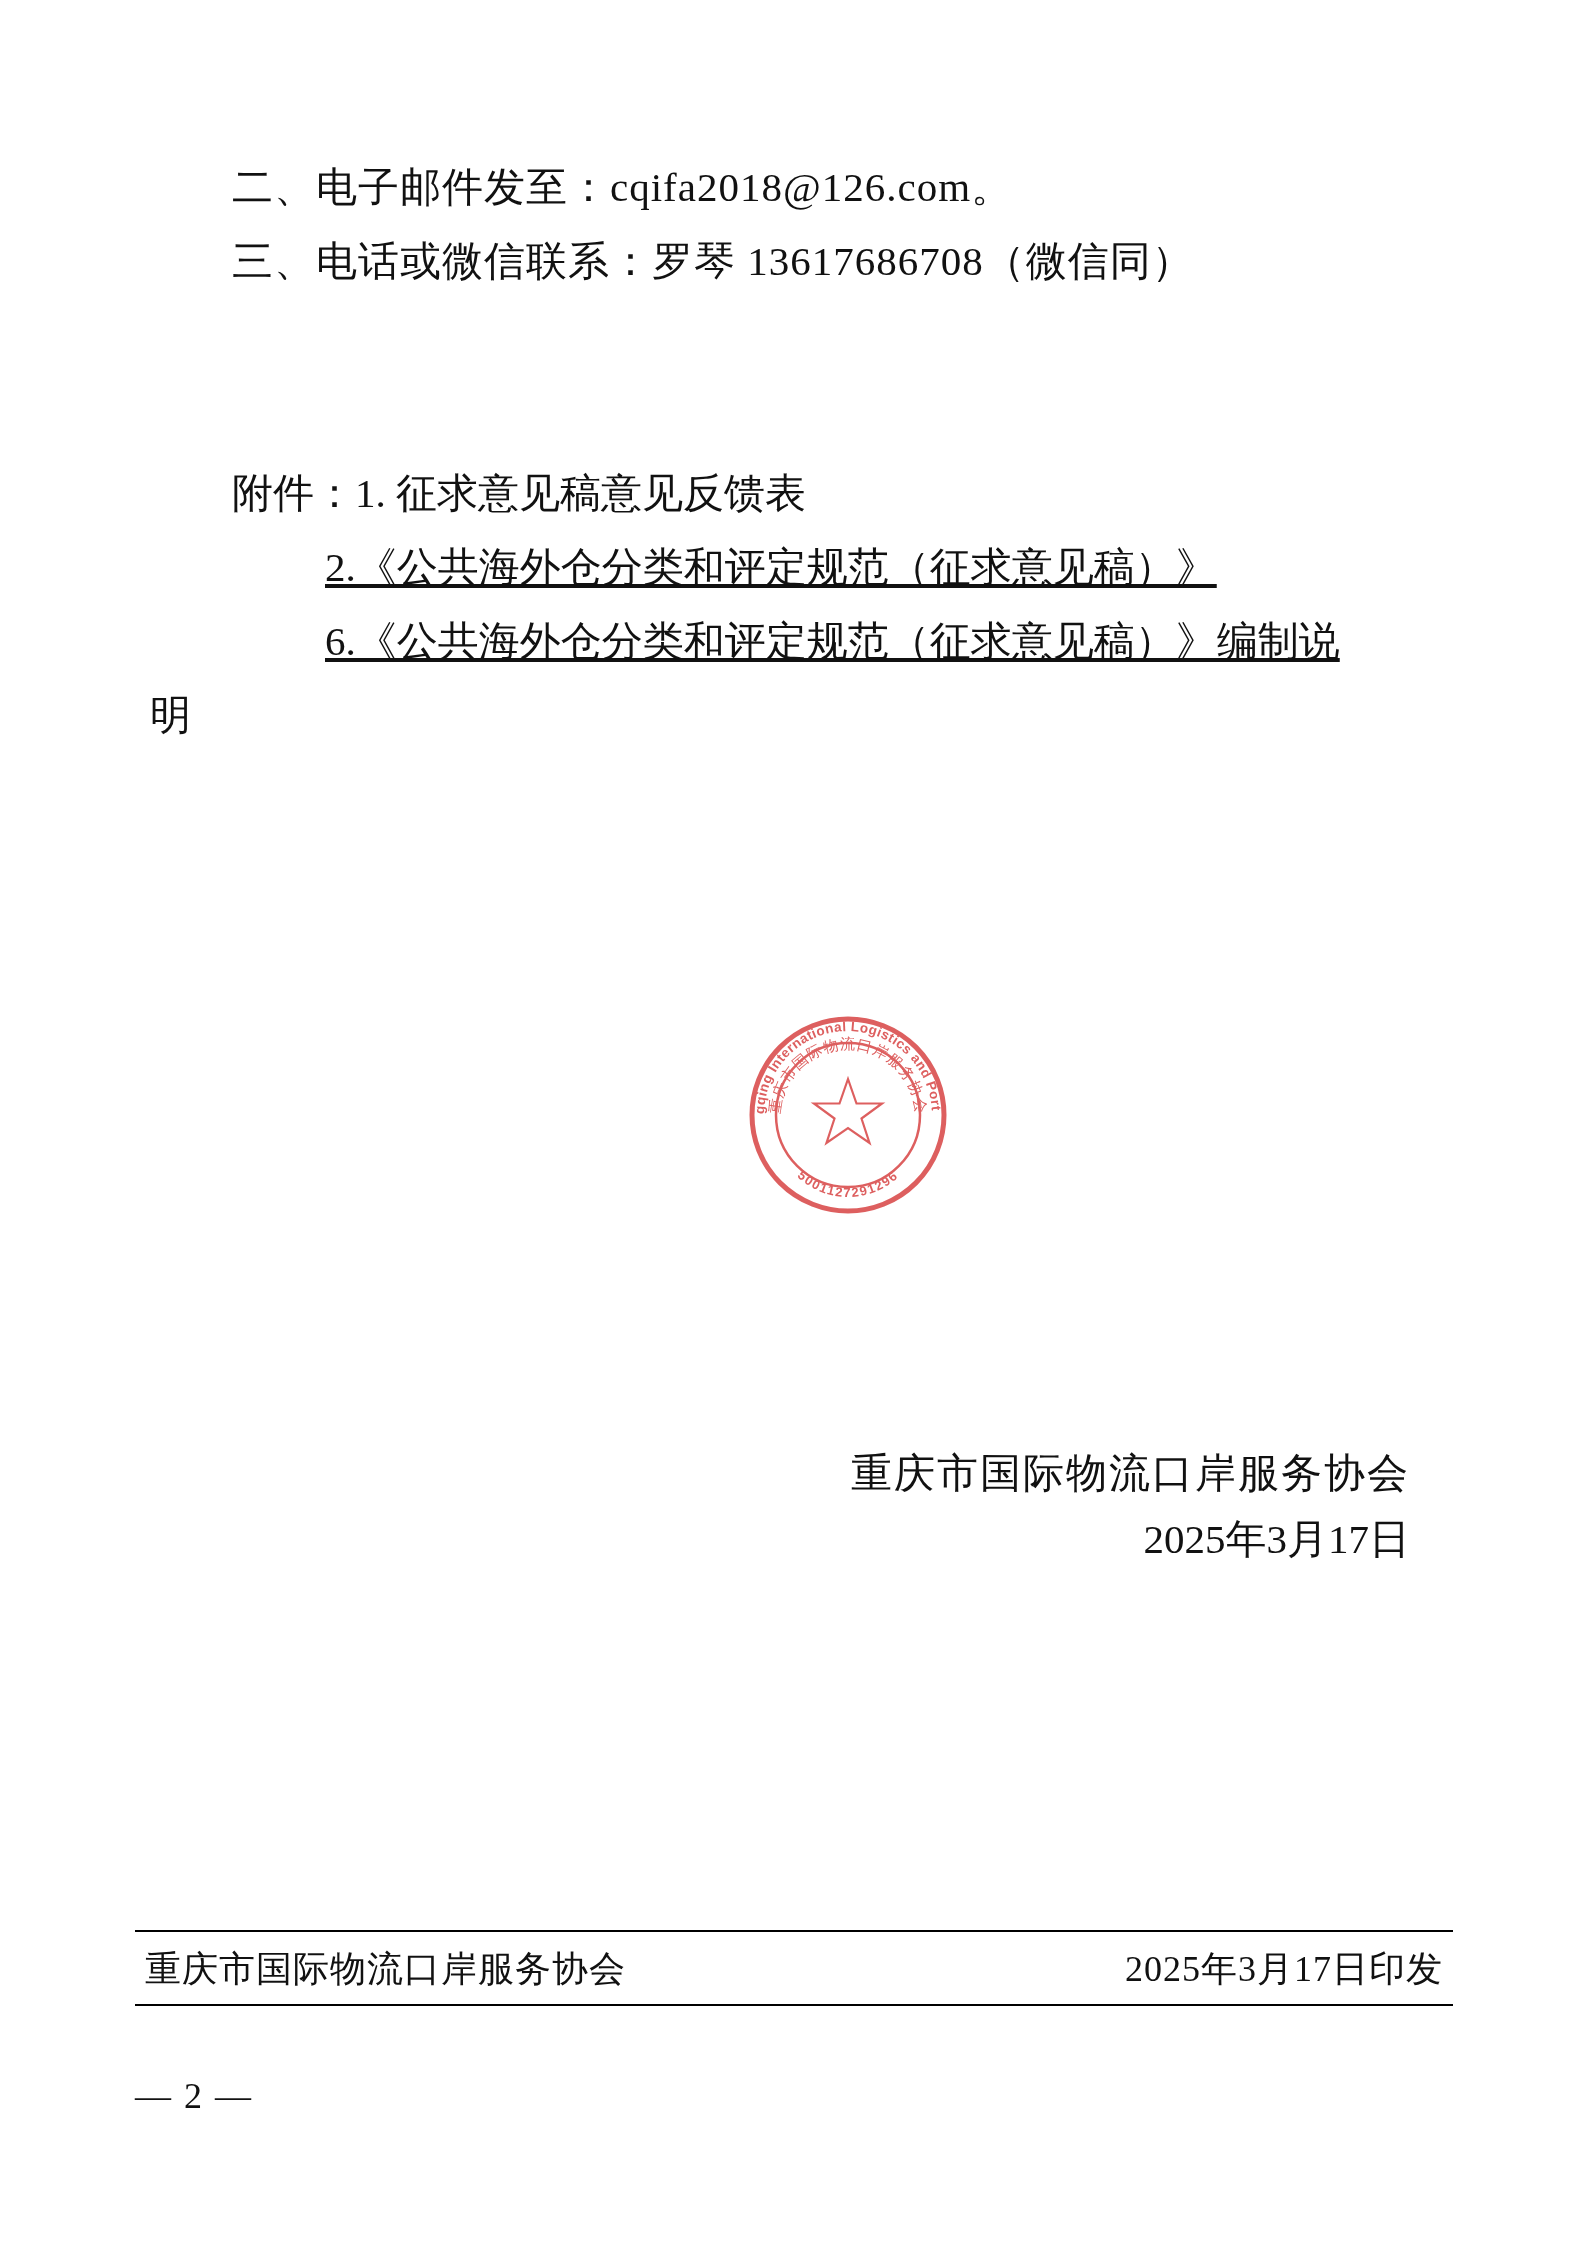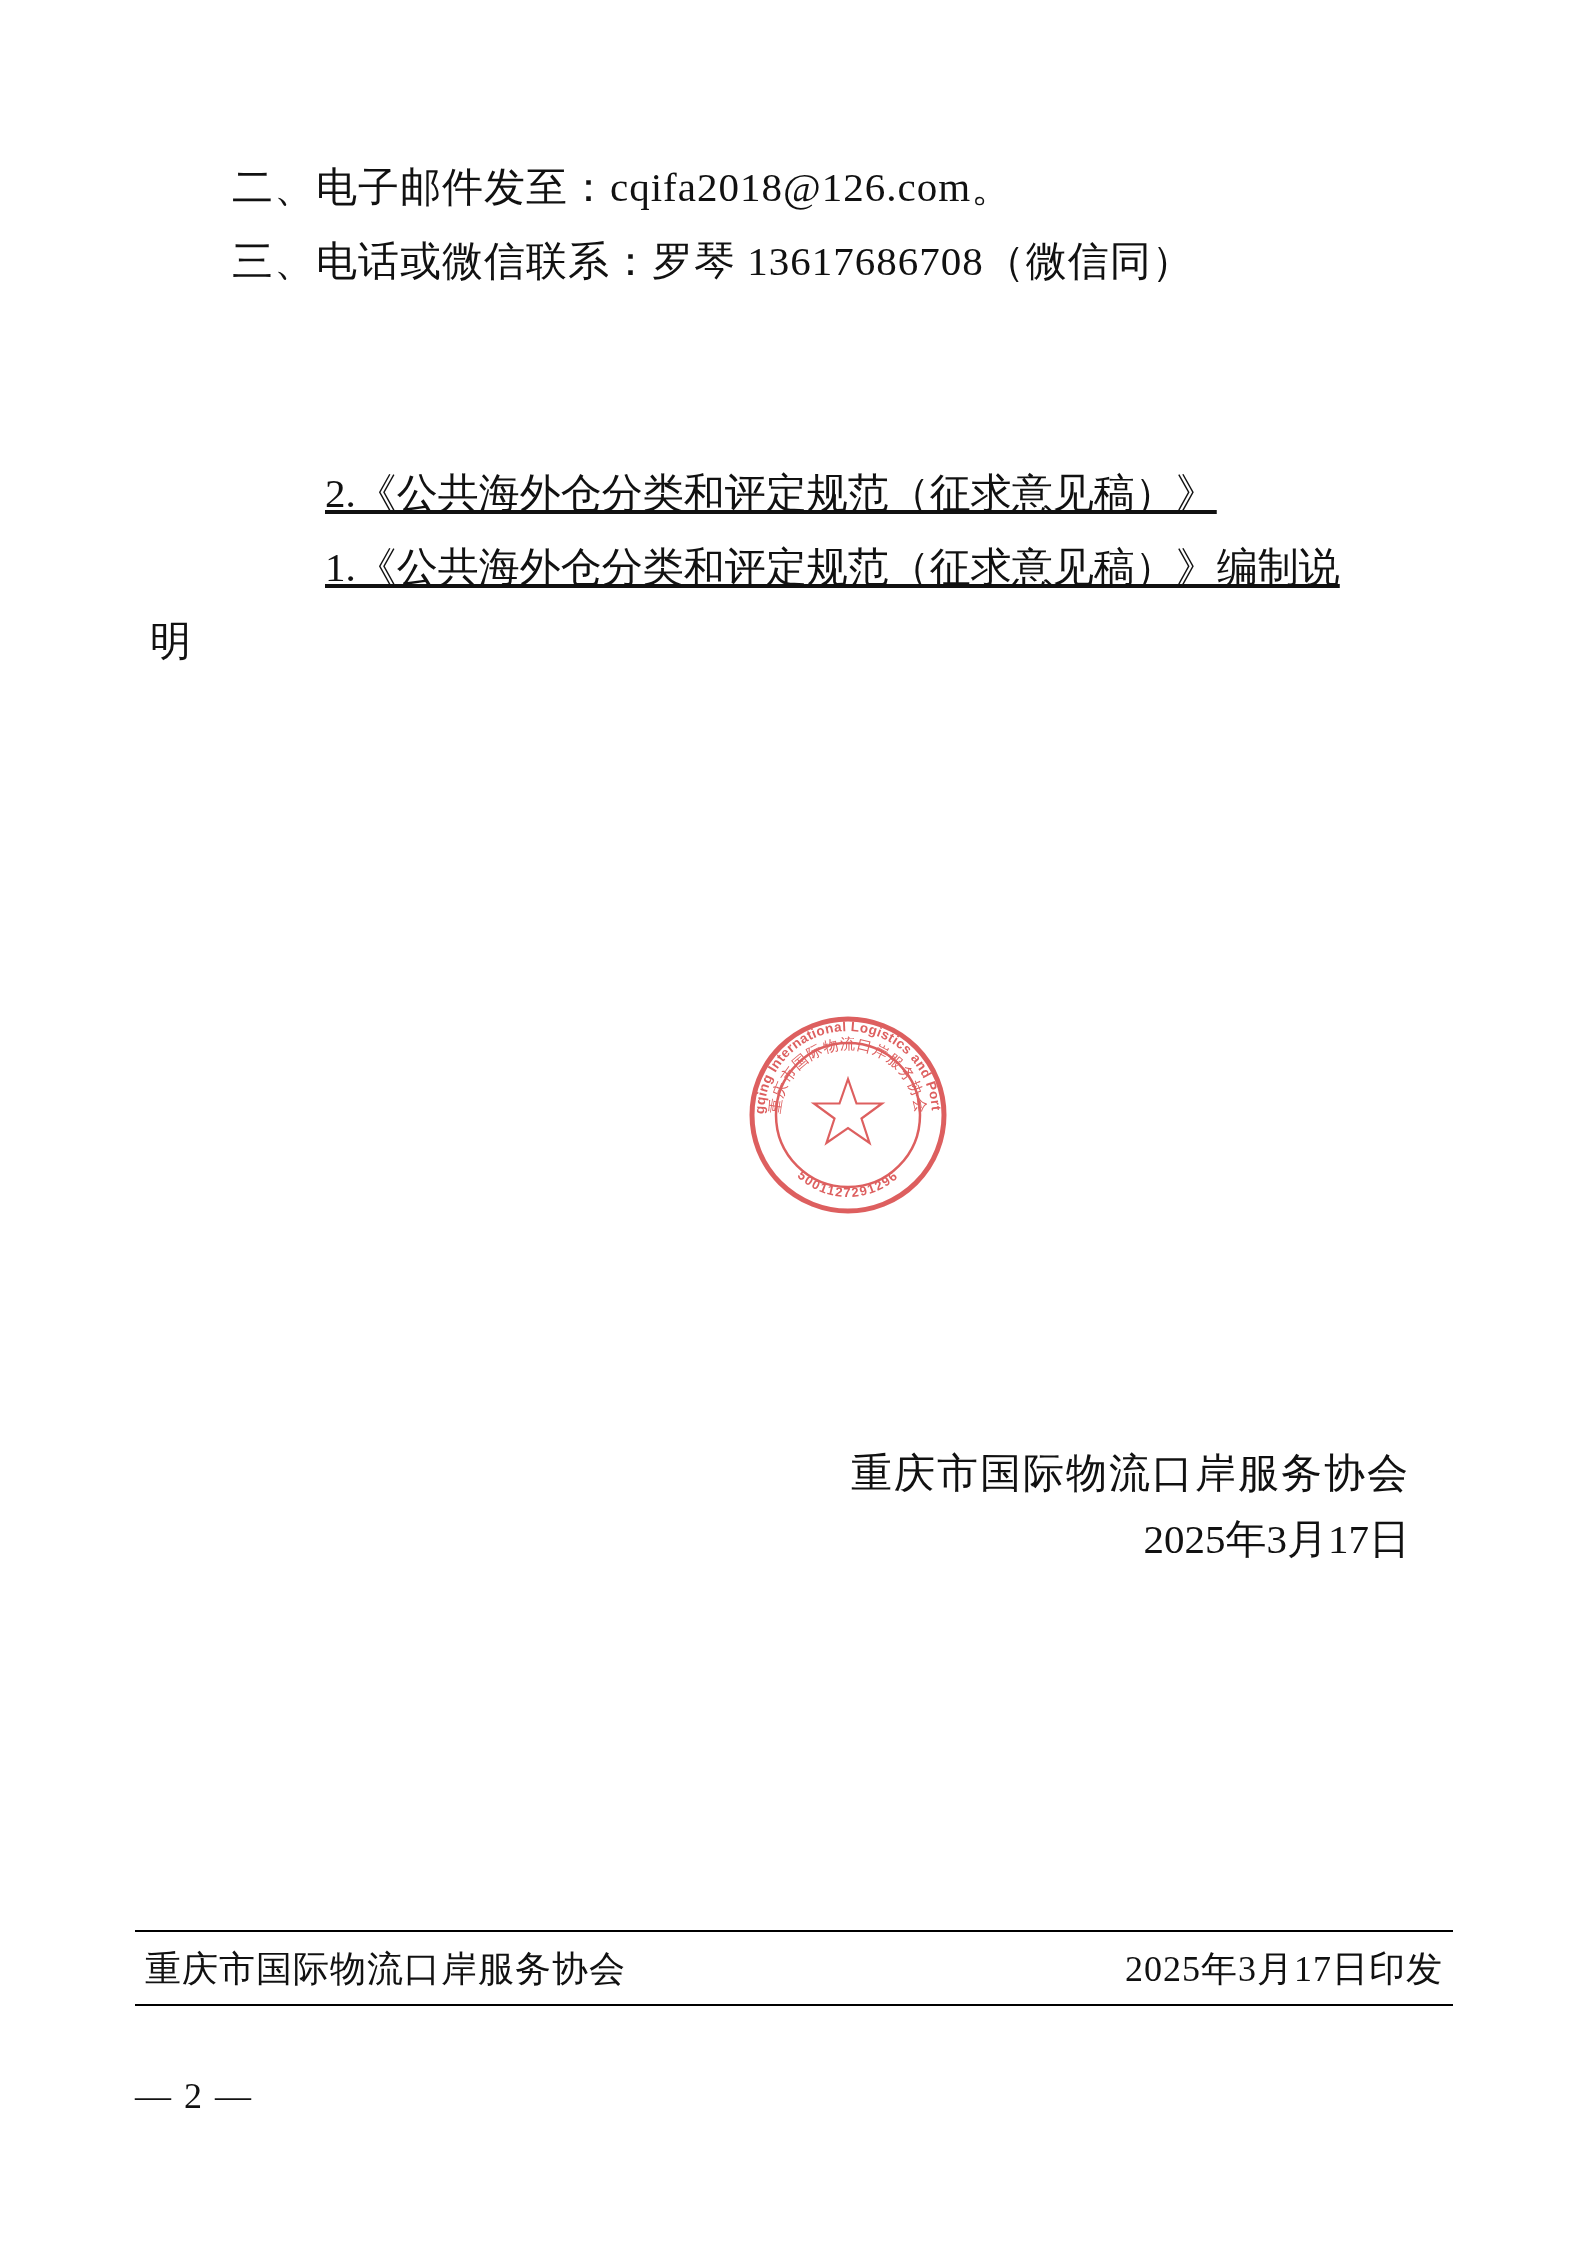--- a/index.html
+++ b/index.html
@@ -125,22 +125,23 @@
 <div class="page">
 
   <div class="body-area">
 
     <div class="para indent2">二、电子邮件发至：cqifa2018@126.com。</div>
     <div class="para indent2">三、电话或微信联系：罗琴 13617686708（微信同）</div>
 
     <div class="gap-large"></div>
 
     <div class="attach-block">
+      <div class="attach-line">附件：1. 征求意见稿意见反馈表</div>
       <div class="attach-line sub">2.《公共海外仓分类和评定规范（征求意见稿）》</div>
-      <div class="attach-line sub">1.《公共海外仓分类和评定规范（征求意见稿）》编制说</div>
+      <div class="attach-line sub">6.《公共海外仓分类和评定规范（征求意见稿）》编制说</div>
       <div class="attach-line wrapend">明</div>
     </div>
 
     <div class="signature-block">
       <div class="sig-line">重庆市国际物流口岸服务协会</div>
       <div class="sig-line sig-date">2025年3月17日</div>
     </div>
 
     <div class="seal">
       <svg viewBox="0 0 220 220" xmlns="http://www.w3.org/2000/svg">

